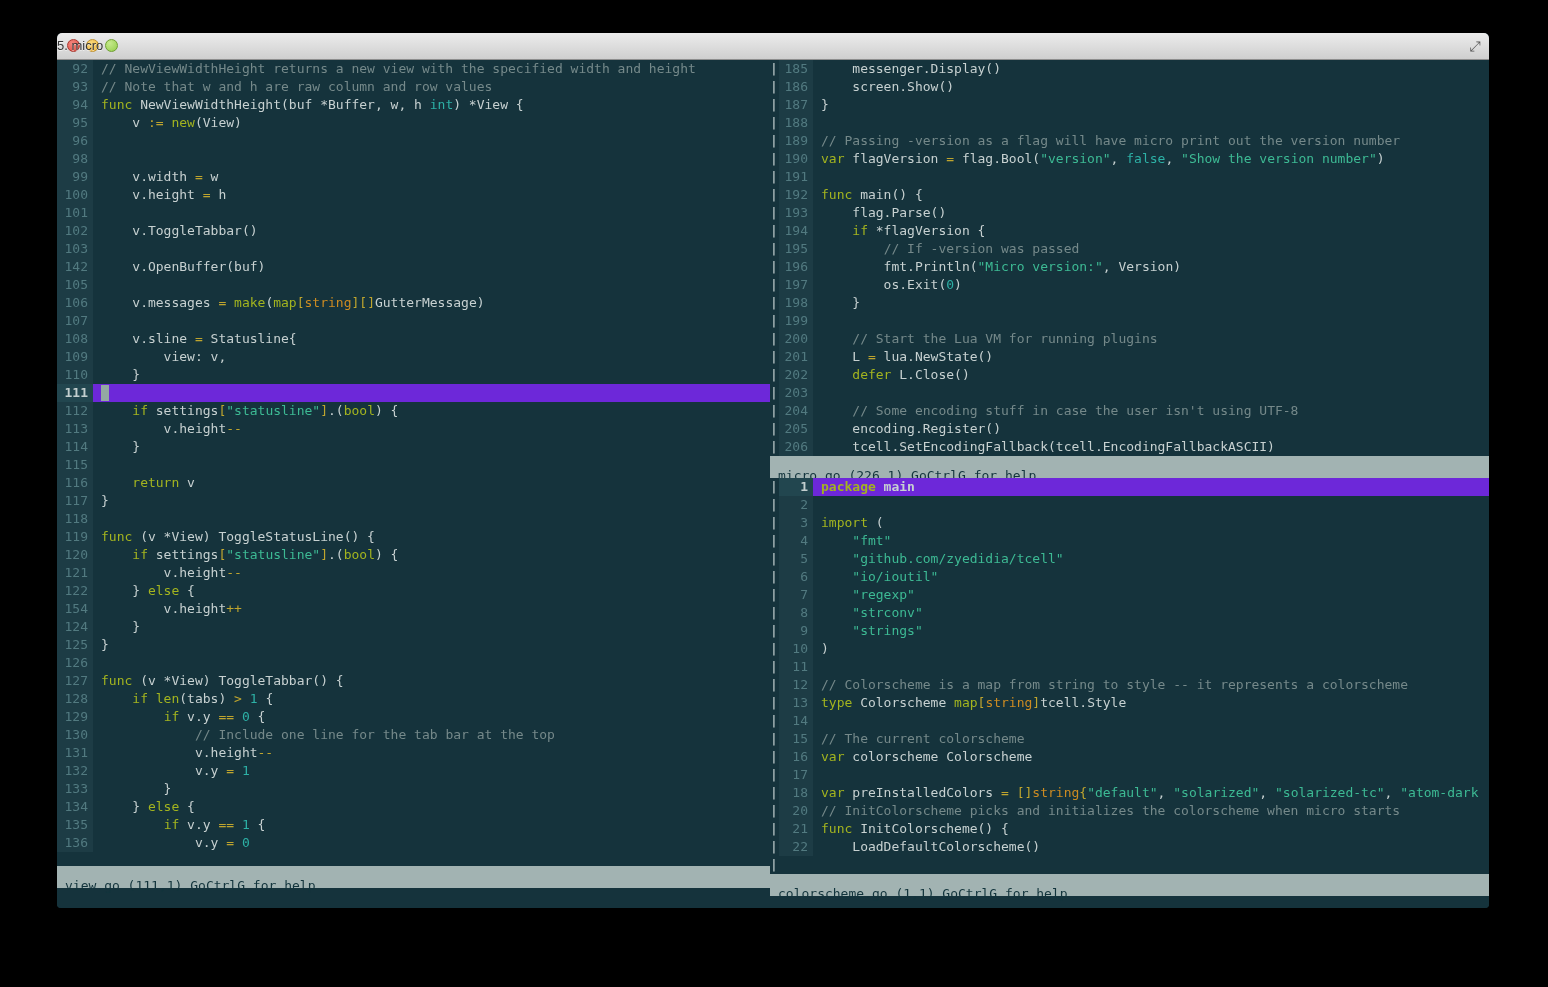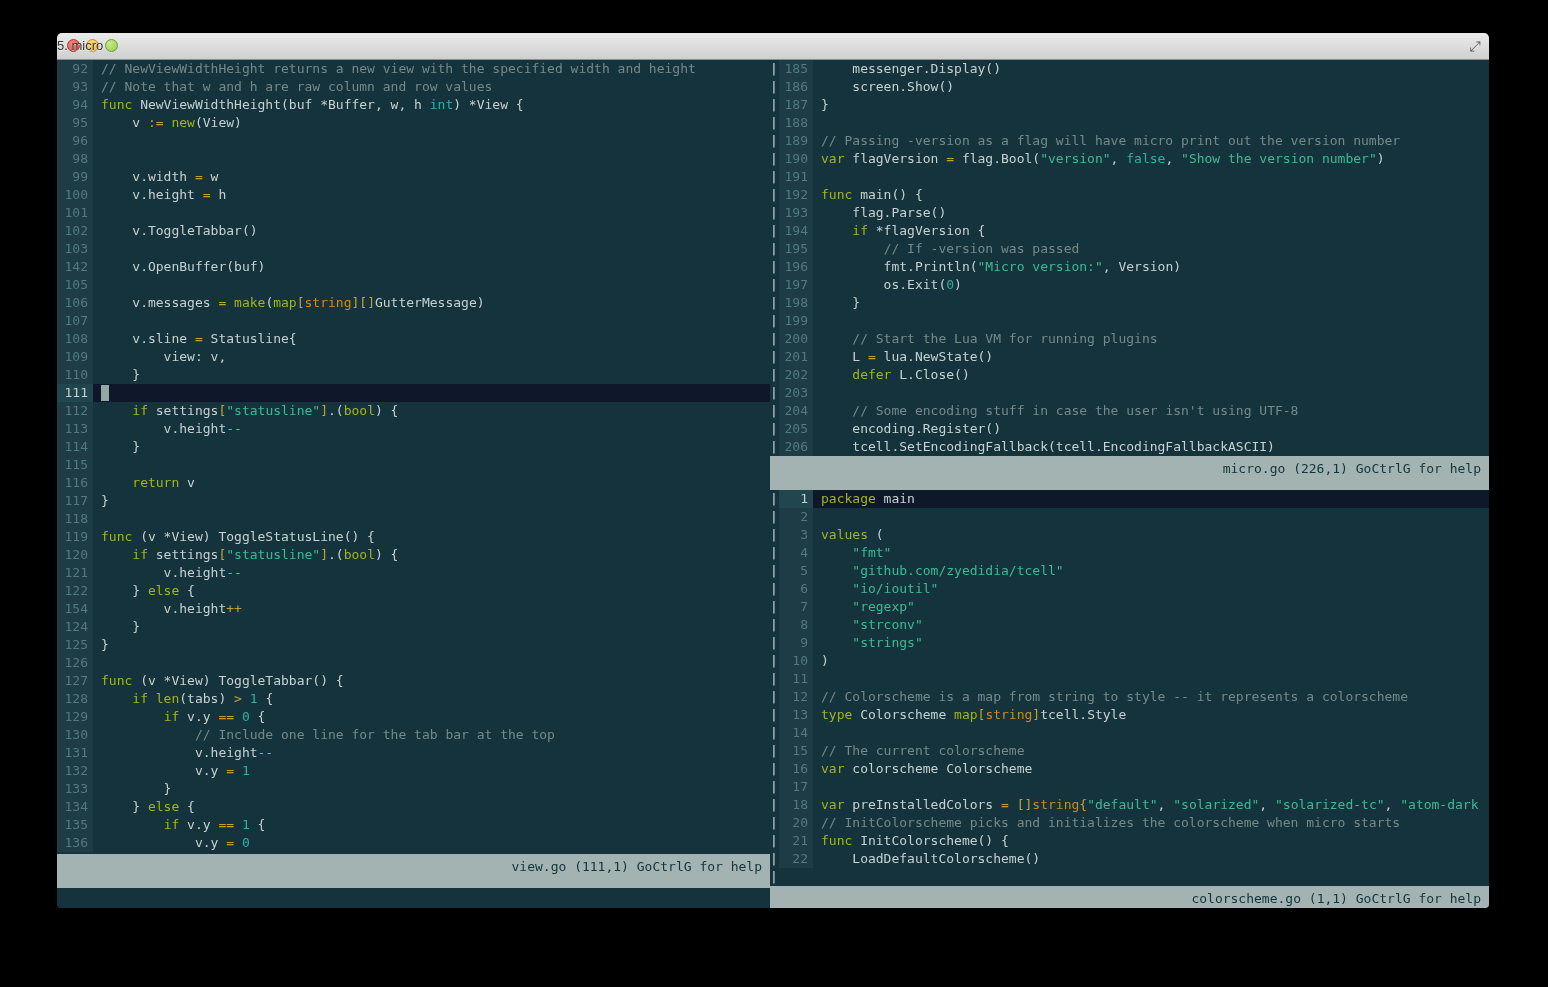--- a/index.html
+++ b/index.html
@@ -35,42 +35,42 @@
   #right-section{width:719px;display:flex;flex-direction:column;}
   .editor{overflow:hidden;}
   #editor-view{height:810px;}
   .half-editor{height:396px;display:flex;}
   .divider-col{
     width:9px;white-space:pre;color:#c9d4d4;text-align:left;
     overflow:hidden;flex:none;
   }
   .ed-rows{flex:1;overflow:hidden;}
   .row{height:18px;white-space:pre;display:flex;}
-  .row.cur{background:#0f172a;}
+  .row.cur{background:#6d28d9;font-weight:bold;}
   .gut{
     flex:none;text-align:right;color:#527a80;background:#1d3c45;
     padding-right:5px;
   }
   .row.cur .gut{color:#c3cfcf;background:#22464f;}
   #editor-view .gut{width:31px;}
   .half-editor .gut{width:29px;}
   .code{flex:1;white-space:pre;overflow:hidden;padding-left:8px;}
   .cursor{display:inline-block;width:8px;height:16px;margin-top:1px;background:#93a8a3;vertical-align:top;}
   
   .tk-k{color:#a3b41f;}   
   .tk-o{color:#bfa52e;}   
   .tk-c{color:#2db1a6;}   
   .tk-s{color:#3dba94;}   
   .tk-t{color:#cc8b22;}   
   .tk-m{color:#75898a;}   
   
   .statusbar{
-    height:34px;background:#a2b3b2;color:#12343c;
-    display:flex;justify-content:flex-end;
-    padding:4px 8px;box-sizing:border-box;flex:none;
+    height:22px;background:#a2b3b2;color:#12343c;
+    display:flex;justify-content:flex-start;
+    padding:11px 8px;box-sizing:border-box;flex:none;
   }
   .statusbar span{white-space:pre;}
   
   #command-line{height:18px;background:#15333c;}
 </style>
 </head>
 <body>
 
 <div id="window">
   <div id="titlebar">
@@ -208,21 +208,21 @@
 |
 |
 |
 |
 |
 |
 |</div>
           <div class="ed-rows">
               <div class="row cur"><span class="gut">1</span><span class="code"><span class="tk-k">package</span><span> main</span></span></div>
               <div class="row"><span class="gut">2</span><span class="code"></span></div>
-              <div class="row"><span class="gut">3</span><span class="code"><span class="tk-k">values</span><span> (</span></span></div>
+              <div class="row"><span class="gut">3</span><span class="code"><span class="tk-k">import</span><span> (</span></span></div>
               <div class="row"><span class="gut">4</span><span class="code"><span>    </span><span class="tk-s">"fmt"</span></span></div>
               <div class="row"><span class="gut">5</span><span class="code"><span>    </span><span class="tk-s">"github.com/zyedidia/tcell"</span></span></div>
               <div class="row"><span class="gut">6</span><span class="code"><span>    </span><span class="tk-s">"io/ioutil"</span></span></div>
               <div class="row"><span class="gut">7</span><span class="code"><span>    </span><span class="tk-s">"regexp"</span></span></div>
               <div class="row"><span class="gut">8</span><span class="code"><span>    </span><span class="tk-s">"strconv"</span></span></div>
               <div class="row"><span class="gut">9</span><span class="code"><span>    </span><span class="tk-s">"strings"</span></span></div>
               <div class="row"><span class="gut">10</span><span class="code"><span>)</span></span></div>
               <div class="row"><span class="gut">11</span><span class="code"></span></div>
               <div class="row"><span class="gut">12</span><span class="code"><span class="tk-m">// Colorscheme is a map from string to style -- it represents a colorscheme</span></span></div>
               <div class="row"><span class="gut">13</span><span class="code"><span class="tk-k">type</span><span> Colorscheme </span><span class="tk-k">map</span><span class="tk-o">[</span><span class="tk-t">string</span><span class="tk-o">]</span><span>tcell.Style</span></span></div>

